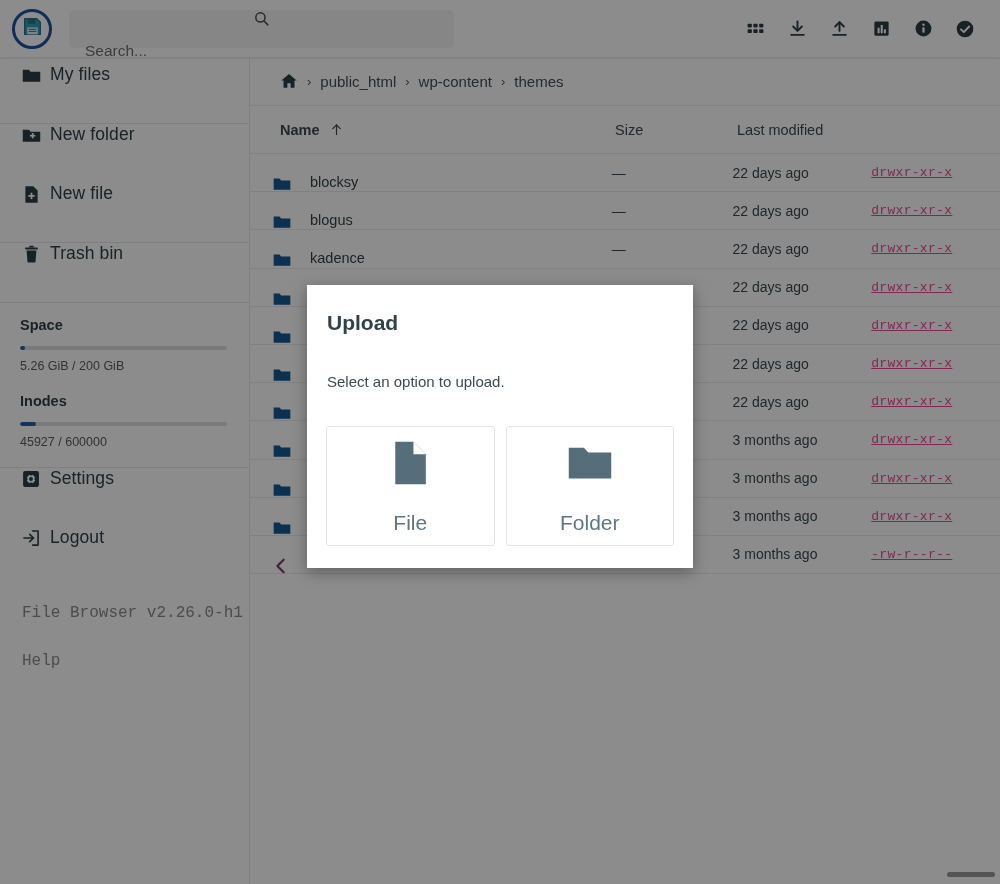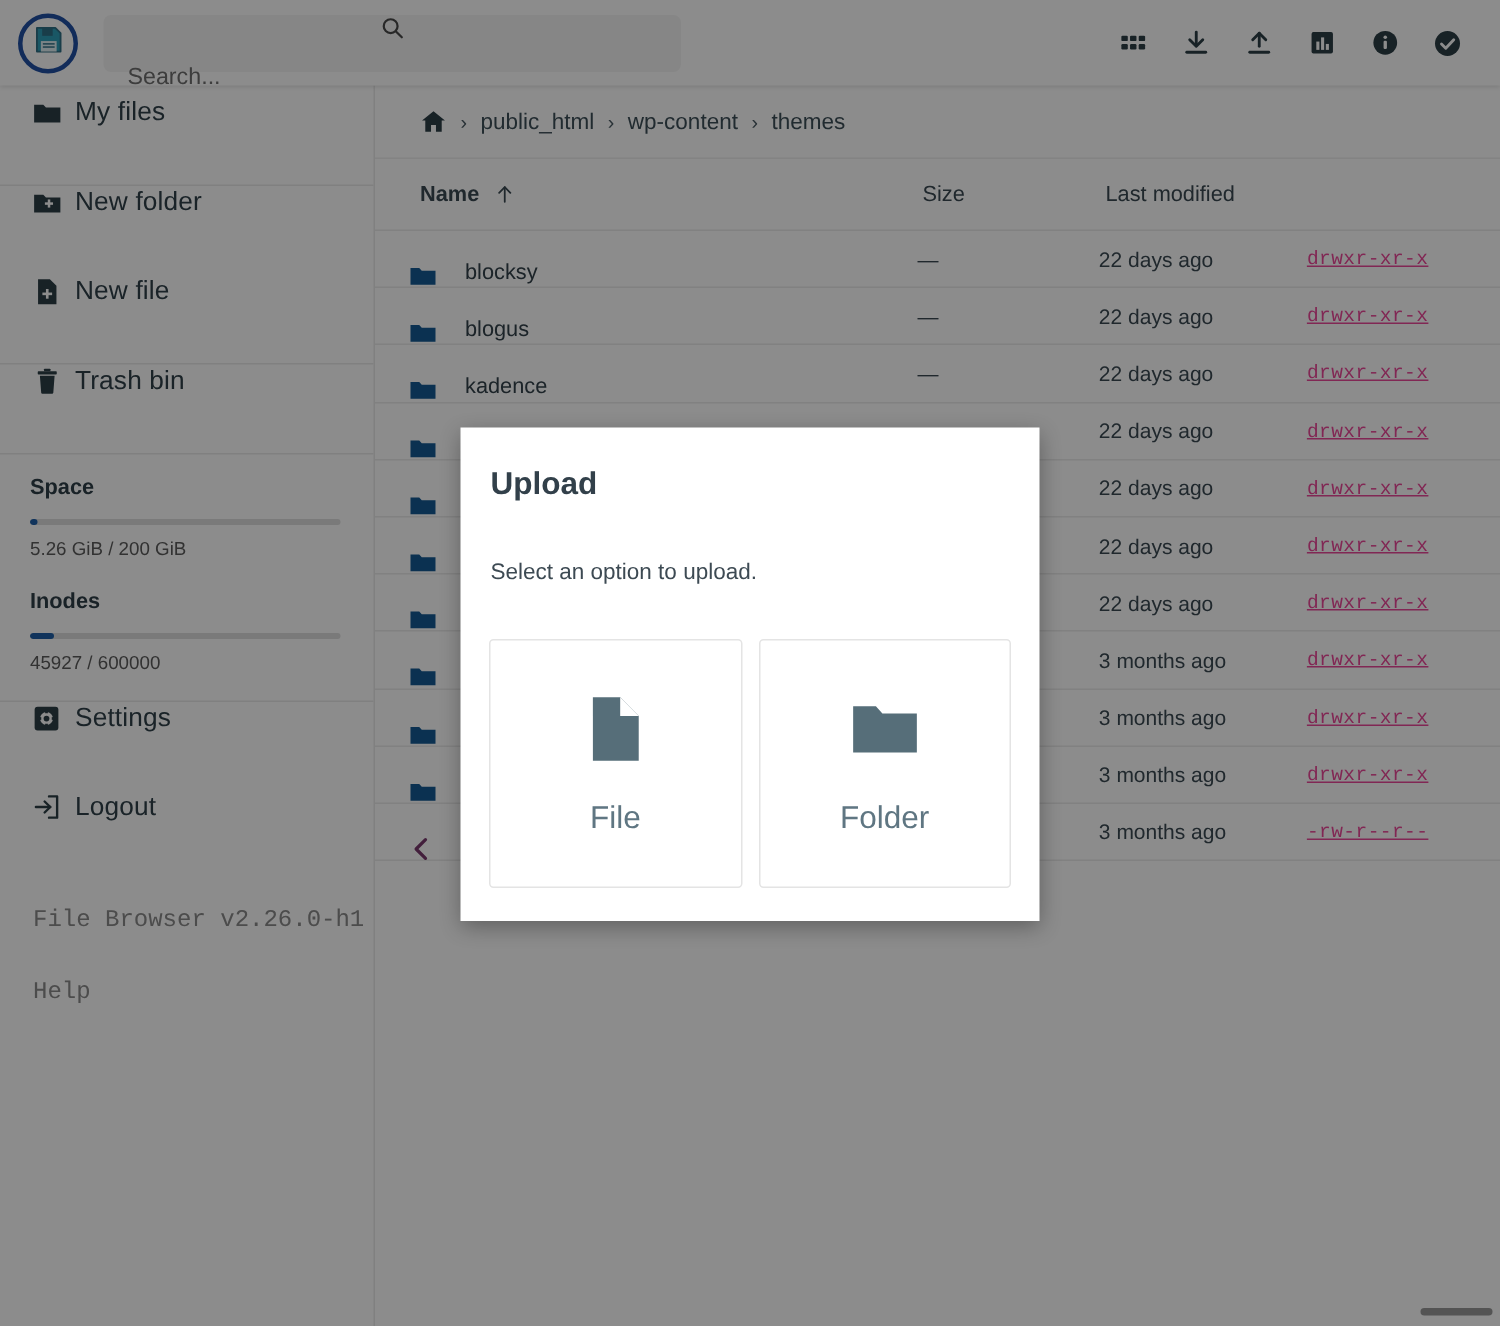--- a/index.html
+++ b/index.html
@@ -247,21 +247,21 @@
     font-size: 15px;
     color: #3d4a53;
     margin: 0 0 36px 1px;
   }
   .opt-row {
     display: flex;
     gap: 11px;
   }
   .opt-card {
     flex: 1;
-    height: 166px;
+    height: 120px;
     border: 1px solid #e4e4e4;
     border-radius: 3px;
     display: flex;
     flex-direction: column;
     align-items: center;
     justify-content: center;
     gap: 22px;
     cursor: pointer;
     background: #ffffff;
   }

